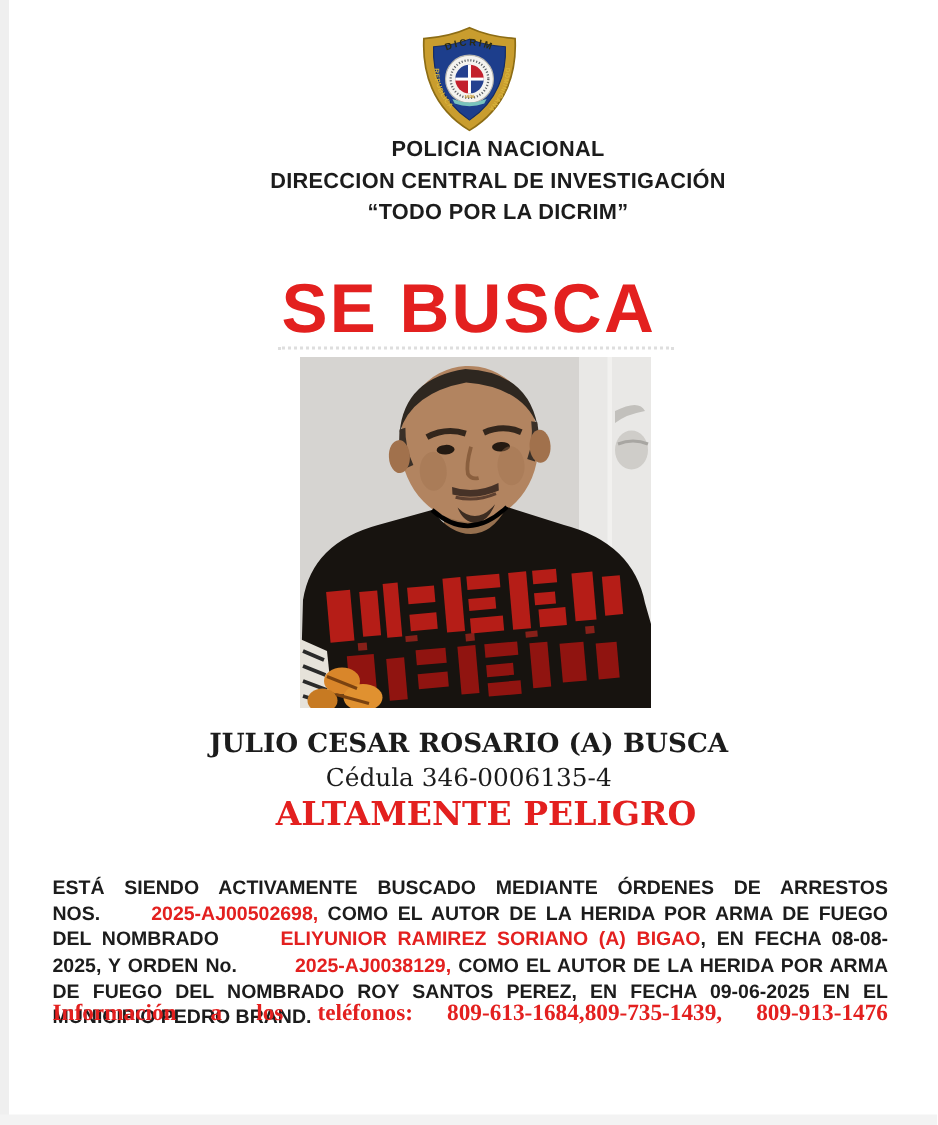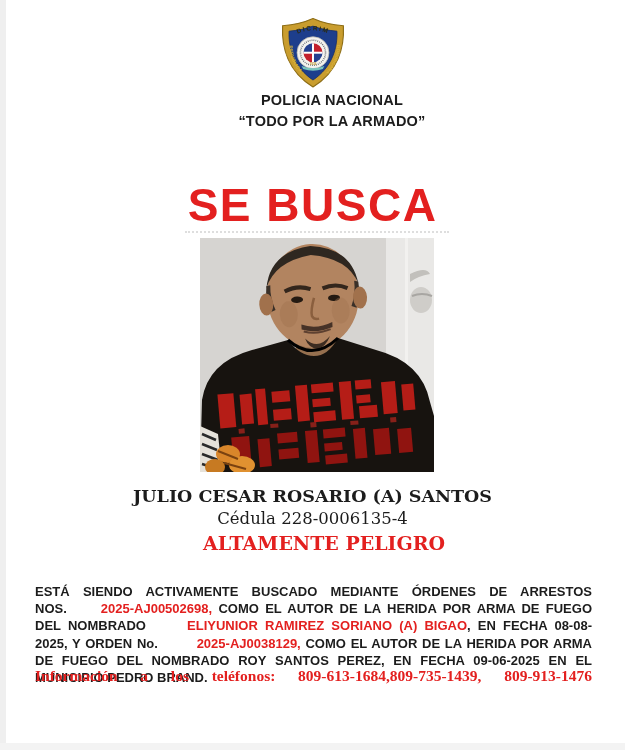--- a/index.html
+++ b/index.html
@@ -18,21 +18,21 @@
          font-weight:700;font-size:46px;line-height:1;letter-spacing:1.5px;}
 
   .perforation{position:absolute;top:231px;left:185px;width:264px;border-top:2px dotted #dedede;}
 
   .photo{position:absolute;top:238px;left:200px;width:234px;height:234px;}
   .photo svg{display:block;width:100%;height:100%;}
 
   .subject-block{position:absolute;top:486px;left:0;right:0;text-align:center;}
   .subject-name{font-family:"DejaVu Serif",serif;font-weight:700;font-size:17.5px;line-height:21px;}
   .subject-id{font-family:"DejaVu Serif",serif;font-size:16.5px;line-height:21px;margin-top:1px;}
-  .warning{font-family:"DejaVu Serif",serif;font-weight:700;font-size:19px;line-height:20px;color:var(--red);margin-left:23px;}
+  .warning{font-family:"DejaVu Serif",serif;font-weight:700;font-size:22px;line-height:20px;color:var(--red);margin-left:23px;}
   .warning.first{margin-top:4px;}
 
   .charges{position:absolute;top:583px;left:35px;width:557px;margin:0;
            text-align:justify;font-weight:700;font-size:13px;line-height:17.2px;}
   .seg-red{color:var(--red);margin-left:34px;}
   .seg-black{color:var(--ink);}
 
   .contact{position:absolute;top:665px;left:35px;width:557px;color:var(--red);
            font-weight:700;font-size:15.5px;line-height:21.5px;}
   .contact-line1{text-align:justify;text-align-last:justify;font-family:Liberation Serif, serif;}
@@ -79,21 +79,22 @@
           <rect x="36" y="45.7" width="28" height="2.6" fill="#ffffff"></rect>
         </g>
         <text x="50" y="63.5" font-size="4" font-weight="bold" fill="#c69b2e" text-anchor="middle">1936</text>
         <path d="M35 64.5 Q50 70.5 65 64.5 L63 68.5 Q50 73 37 68.5 Z" fill="#79c4bd"></path>
       </g>
     </svg>
   </div>
 
   <div class="header">
     <div>POLICIA NACIONAL</div>
-    <div>“TODO POR LA ARMADO”</div>
+    <div>DIRECCION CENTRAL DE INVESTIGACIÓN</div>
+    <div>“TODO POR LA DICRIM”</div>
   </div>
 
   <div class="title">SE BUSCA</div>
 
   <div class="perforation"></div>
 
   <div class="photo">
     <svg viewBox="0 0 234 234">
       <rect width="234" height="234" fill="#d6d4d1"></rect>
       <rect x="186" y="0" width="48" height="234" fill="#e9e8e6"></rect>
@@ -171,22 +172,22 @@
       <g>
         <ellipse cx="28" cy="216" rx="12" ry="9" fill="#d9862a"></ellipse>
         <ellipse cx="42" cy="227" rx="13" ry="9" fill="#e09130"></ellipse>
         <ellipse cx="15" cy="229" rx="10" ry="8" fill="#c77a22"></ellipse>
         <path d="M18 213 L38 221 M24 225 L46 231" stroke="#7a4210" stroke-width="2" fill="none"></path>
       </g>
     </svg>
   </div>
 
   <div class="subject-block">
-    <div class="subject-name">JULIO CESAR ROSARIO (A) SANTOS</div>
-    <div class="subject-id">Cédula 228-0006135-4</div>
+    <div class="subject-name">JULIO CESAR ROSARIO (A) BUSCA</div>
+    <div class="subject-id">Cédula 346-0006135-4</div>
     <div class="warning first">ALTAMENTE PELIGRO</div>
   </div>
 
   <p class="charges"><span class="seg-black">ESTÁ SIENDO ACTIVAMENTE BUSCADO MEDIANTE ÓRDENES DE ARRESTOS NOS.</span><span class="seg-red">2025-AJ00502698,</span><span class="seg-black"> COMO EL AUTOR DE LA HERIDA POR ARMA DE FUEGO DEL NOMBRADO </span><span class="seg-red">ELIYUNIOR RAMIREZ SORIANO (A) BIGAO</span><span class="seg-black">, EN FECHA 08-08-2025, Y ORDEN No. </span><span class="seg-red">2025-AJ0038129,</span><span class="seg-black"> COMO EL AUTOR DE LA HERIDA POR ARMA DE FUEGO DEL NOMBRADO ROY SANTOS PEREZ, EN FECHA 09-06-2025 EN EL MUNICIPIO PEDRO BRAND.</span></p>
 
   <div class="contact">
     <div class="contact-line1">Información a los teléfonos: 809-613-1684,809-735-1439, 809-913-1476</div>
   </div>
 
 </div>

